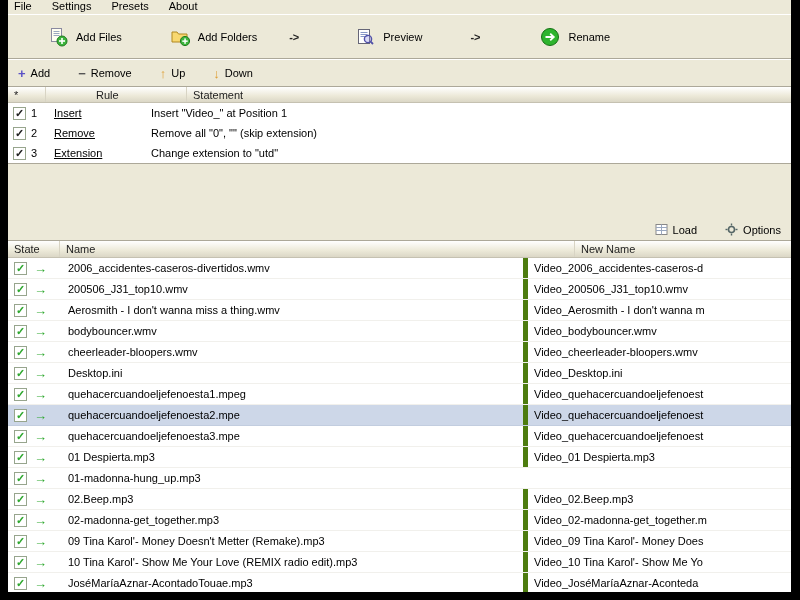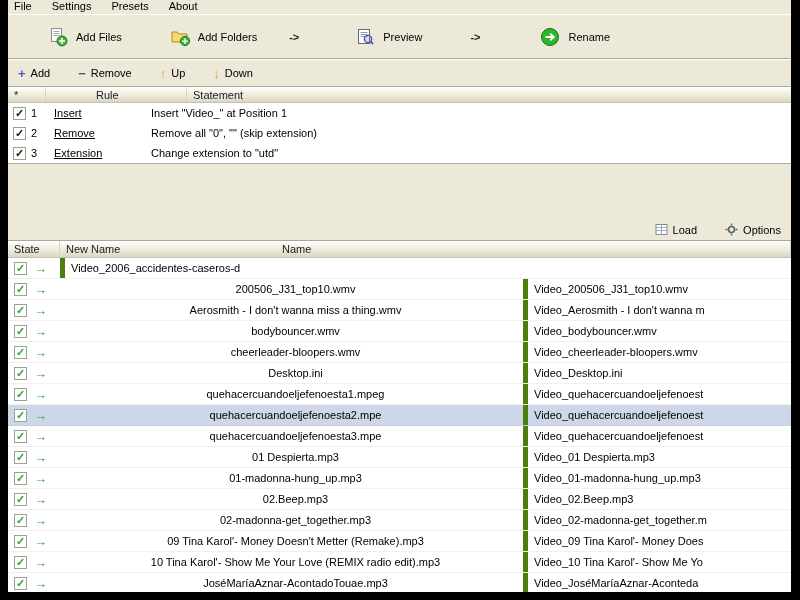--- a/index.html
+++ b/index.html
@@ -49,21 +49,21 @@
   .ck.dark { color:#222; } .ck.green { color:#2fa82f; }
 
   .spacer { height:54px; }
 
   
   .actions { height:22px; display:flex; justify-content:flex-end;
              align-items:center; gap:28px; padding-right:10px; }
   .action { display:flex; align-items:flex-end; gap:5px; cursor:default; }
 
   
-  .ftable { flex:1; display:flex; flex-direction:column; overflow:hidden;text-align:center; }
+  .ftable { flex:1; display:flex; flex-direction:column; overflow:hidden; }
   .fhead { height:18px; }
   .h-state { width:52px; } .h-name { width:515px; } .h-new { flex:1; border-right:none; }
   .fbody { flex:1; overflow:hidden; background:#fff; }
   .frow { display:flex; align-items:center; height:21px;
           border-bottom:1px solid #f1f0ec; background:#fff; }
   .frow.selected { background:#cdd7e8; border-bottom-color:#c2cddf; }
   .fs { width:52px; display:flex; align-items:center; gap:7px; padding-left:6px; flex:none; }
   .fn { width:463px; padding-left:8px; white-space:nowrap; overflow:hidden; }
   .fnn { flex:1; padding-left:6px; border-left:5px solid #4d7c0f;
          white-space:nowrap; overflow:hidden; height:100%; display:flex; align-items:center; }
@@ -224,31 +224,32 @@
           </g>
         </svg>
       </span>
       <span>Options</span>
     </div>
   </div>
 
   <div class="ftable">
     <div class="thead fhead">
       <span class="th h-state">State</span>
+      <span class="th h-name">Name</span>
       <span class="th h-new">New Name</span>
-      <span class="th h-name">Name</span>
     </div>
     <div class="fbody">
         <div class="frow">
           <span class="fs">
             <span class="cb">
               <span class="ck green">✓</span>
             </span>
             <span class="arrow">→</span>
           </span>
+          <span class="fn">2006_accidentes-caseros-divertidos.wmv</span>
           <span class="fnn">Video_2006_accidentes-caseros-d</span>
         </div>
         <div class="frow">
           <span class="fs">
             <span class="cb">
               <span class="ck green">✓</span>
             </span>
             <span class="arrow">→</span>
           </span>
           <span class="fn">200506_J31_top10.wmv</span>
@@ -335,21 +336,20 @@
           <span class="fnn">Video_01 Despierta.mp3</span>
         </div>
         <div class="frow">
           <span class="fs">
             <span class="cb">
               <span class="ck green">✓</span>
             </span>
             <span class="arrow">→</span>
           </span>
           <span class="fn">01-madonna-hung_up.mp3</span>
-          <span class="fnn">Video_01-madonna-hung_up.mp3</span>
         </div>
         <div class="frow">
           <span class="fs">
             <span class="cb">
               <span class="ck green">✓</span>
             </span>
             <span class="arrow">→</span>
           </span>
           <span class="fn">02.Beep.mp3</span>
           <span class="fnn">Video_02.Beep.mp3</span>

